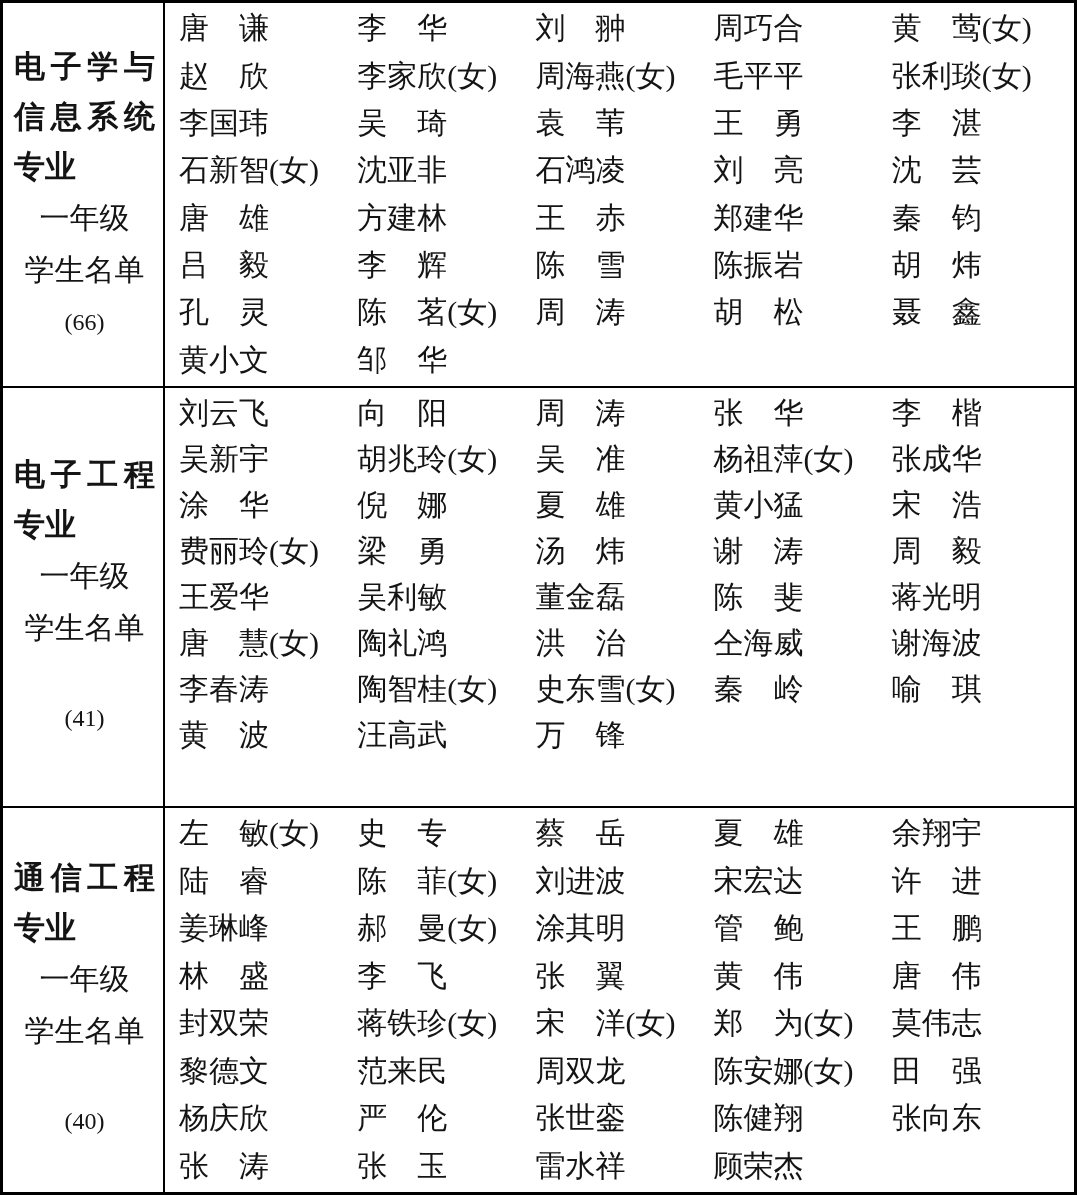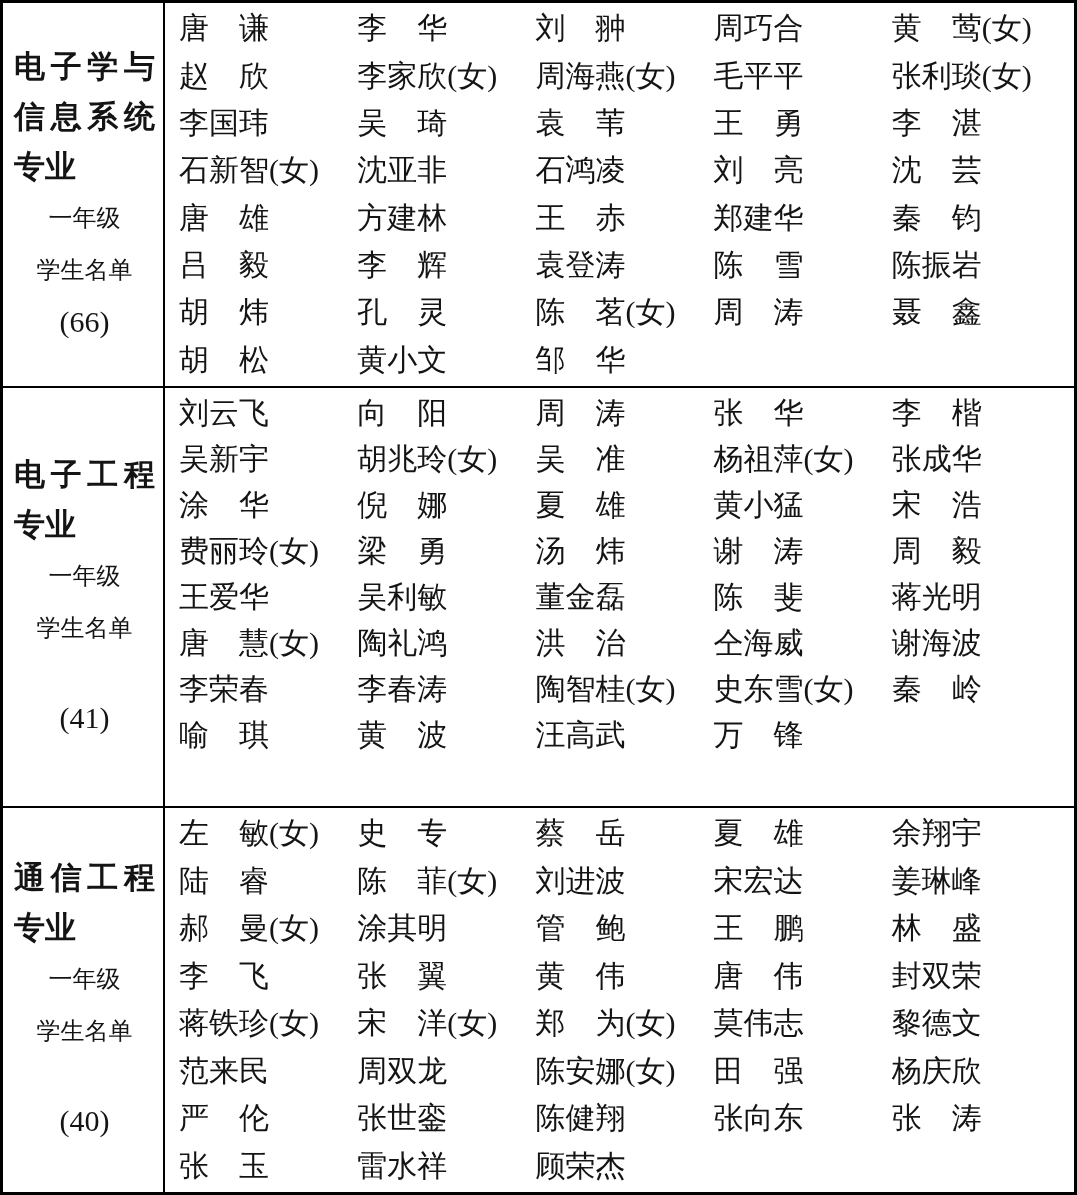--- a/index.html
+++ b/index.html
@@ -29,27 +29,27 @@
   .head-inner{width:100%;display:flex;flex-direction:column;}
   .major-line{
     font-family:"Liberation Sans", sans-serif;
     font-weight:700;
     font-size:31px;
     line-height:50px;
     white-space:nowrap;
   }
   .major-line.just{display:flex;justify-content:space-between;}
   .head-sub{
-    font-size:24px;
+    font-size:30px;
     line-height:52px;
     text-align:center;
     white-space:nowrap;
   }
   .head-count{
-    font-size:30px;
+    font-size:24px;
     line-height:52px;
     text-align:center;
     font-family:"Liberation Serif", serif;
   }
   .gap-top{margin-top:38px;}
   .names{
     display:grid;
     grid-template-columns:repeat(5, 1fr);
     box-sizing:border-box;
     padding:2px 4px 2px 14px;
@@ -107,29 +107,28 @@
         <div class="name-cell">石鸿凌</div>
         <div class="name-cell">刘　亮</div>
         <div class="name-cell">沈　芸</div>
         <div class="name-cell">唐　雄</div>
         <div class="name-cell">方建林</div>
         <div class="name-cell">王　赤</div>
         <div class="name-cell">郑建华</div>
         <div class="name-cell">秦　钧</div>
         <div class="name-cell">吕　毅</div>
         <div class="name-cell">李　辉</div>
-        <div class="name-cell">袁登涛</div>
         <div class="name-cell">陈　雪</div>
         <div class="name-cell">陈振岩</div>
         <div class="name-cell">胡　炜</div>
         <div class="name-cell">孔　灵</div>
         <div class="name-cell">陈　茗(女)</div>
         <div class="name-cell">周　涛</div>
+        <div class="name-cell">胡　松</div>
         <div class="name-cell">聂　鑫</div>
-        <div class="name-cell">胡　松</div>
         <div class="name-cell">黄小文</div>
         <div class="name-cell">邹　华</div>
         <div class="name-cell"></div>
       </div>
     </div>
     <div class="section" style="height: 420px;">
       <div class="head-cell">
         <div class="head-inner">
           <div class="major-line just">
             <span>电</span>
@@ -167,21 +166,20 @@
         <div class="name-cell">王爱华</div>
         <div class="name-cell">吴利敏</div>
         <div class="name-cell">董金磊</div>
         <div class="name-cell">陈　斐</div>
         <div class="name-cell">蒋光明</div>
         <div class="name-cell">唐　慧(女)</div>
         <div class="name-cell">陶礼鸿</div>
         <div class="name-cell">洪　治</div>
         <div class="name-cell">仝海威</div>
         <div class="name-cell">谢海波</div>
-        <div class="name-cell">李荣春</div>
         <div class="name-cell">李春涛</div>
         <div class="name-cell">陶智桂(女)</div>
         <div class="name-cell">史东雪(女)</div>
         <div class="name-cell">秦　岭</div>
         <div class="name-cell">喻　琪</div>
         <div class="name-cell">黄　波</div>
         <div class="name-cell">汪高武</div>
         <div class="name-cell">万　锋</div>
         <div class="name-cell"></div>
         <div class="name-cell"></div>
@@ -207,20 +205,21 @@
       <div class="names" style="grid-template-rows: repeat(8, 1fr);">
         <div class="name-cell">左　敏(女)</div>
         <div class="name-cell">史　专</div>
         <div class="name-cell">蔡　岳</div>
         <div class="name-cell">夏　雄</div>
         <div class="name-cell">余翔宇</div>
         <div class="name-cell">陆　睿</div>
         <div class="name-cell">陈　菲(女)</div>
         <div class="name-cell">刘进波</div>
         <div class="name-cell">宋宏达</div>
+        <div class="name-cell">许　进</div>
         <div class="name-cell">姜琳峰</div>
         <div class="name-cell">郝　曼(女)</div>
         <div class="name-cell">涂其明</div>
         <div class="name-cell">管　鲍</div>
         <div class="name-cell">王　鹏</div>
         <div class="name-cell">林　盛</div>
         <div class="name-cell">李　飞</div>
         <div class="name-cell">张　翼</div>
         <div class="name-cell">黄　伟</div>
         <div class="name-cell">唐　伟</div>

